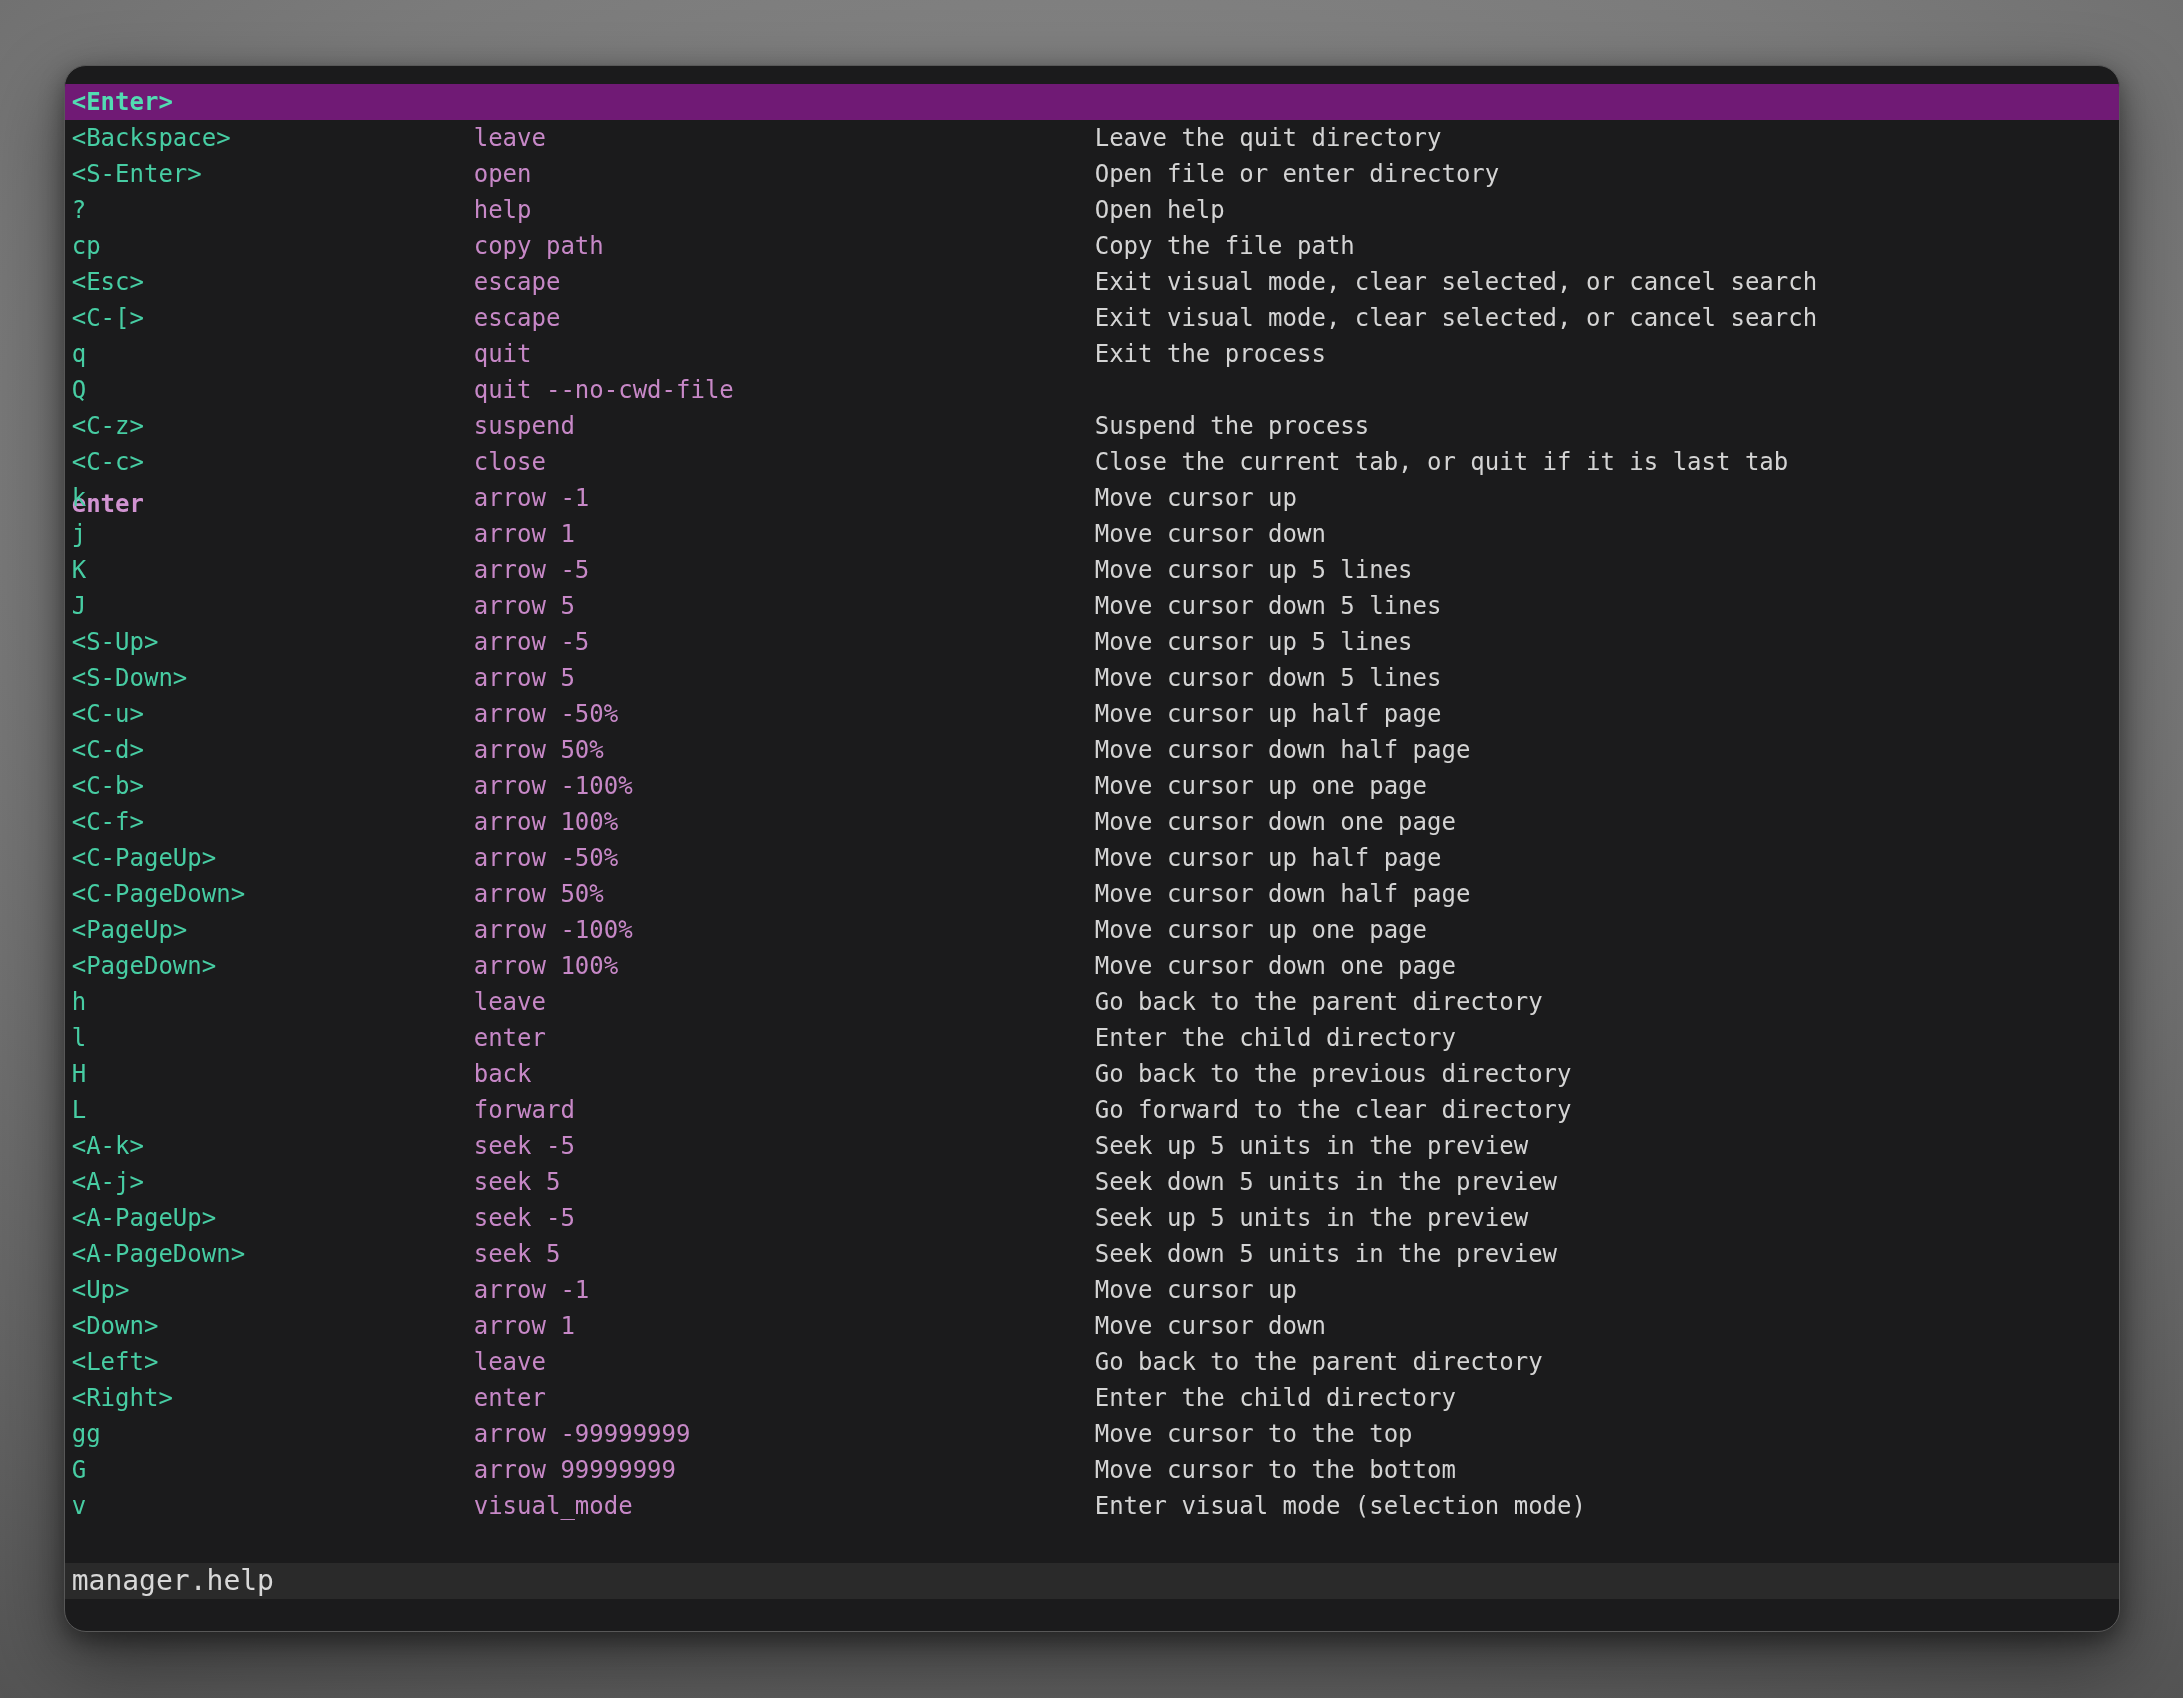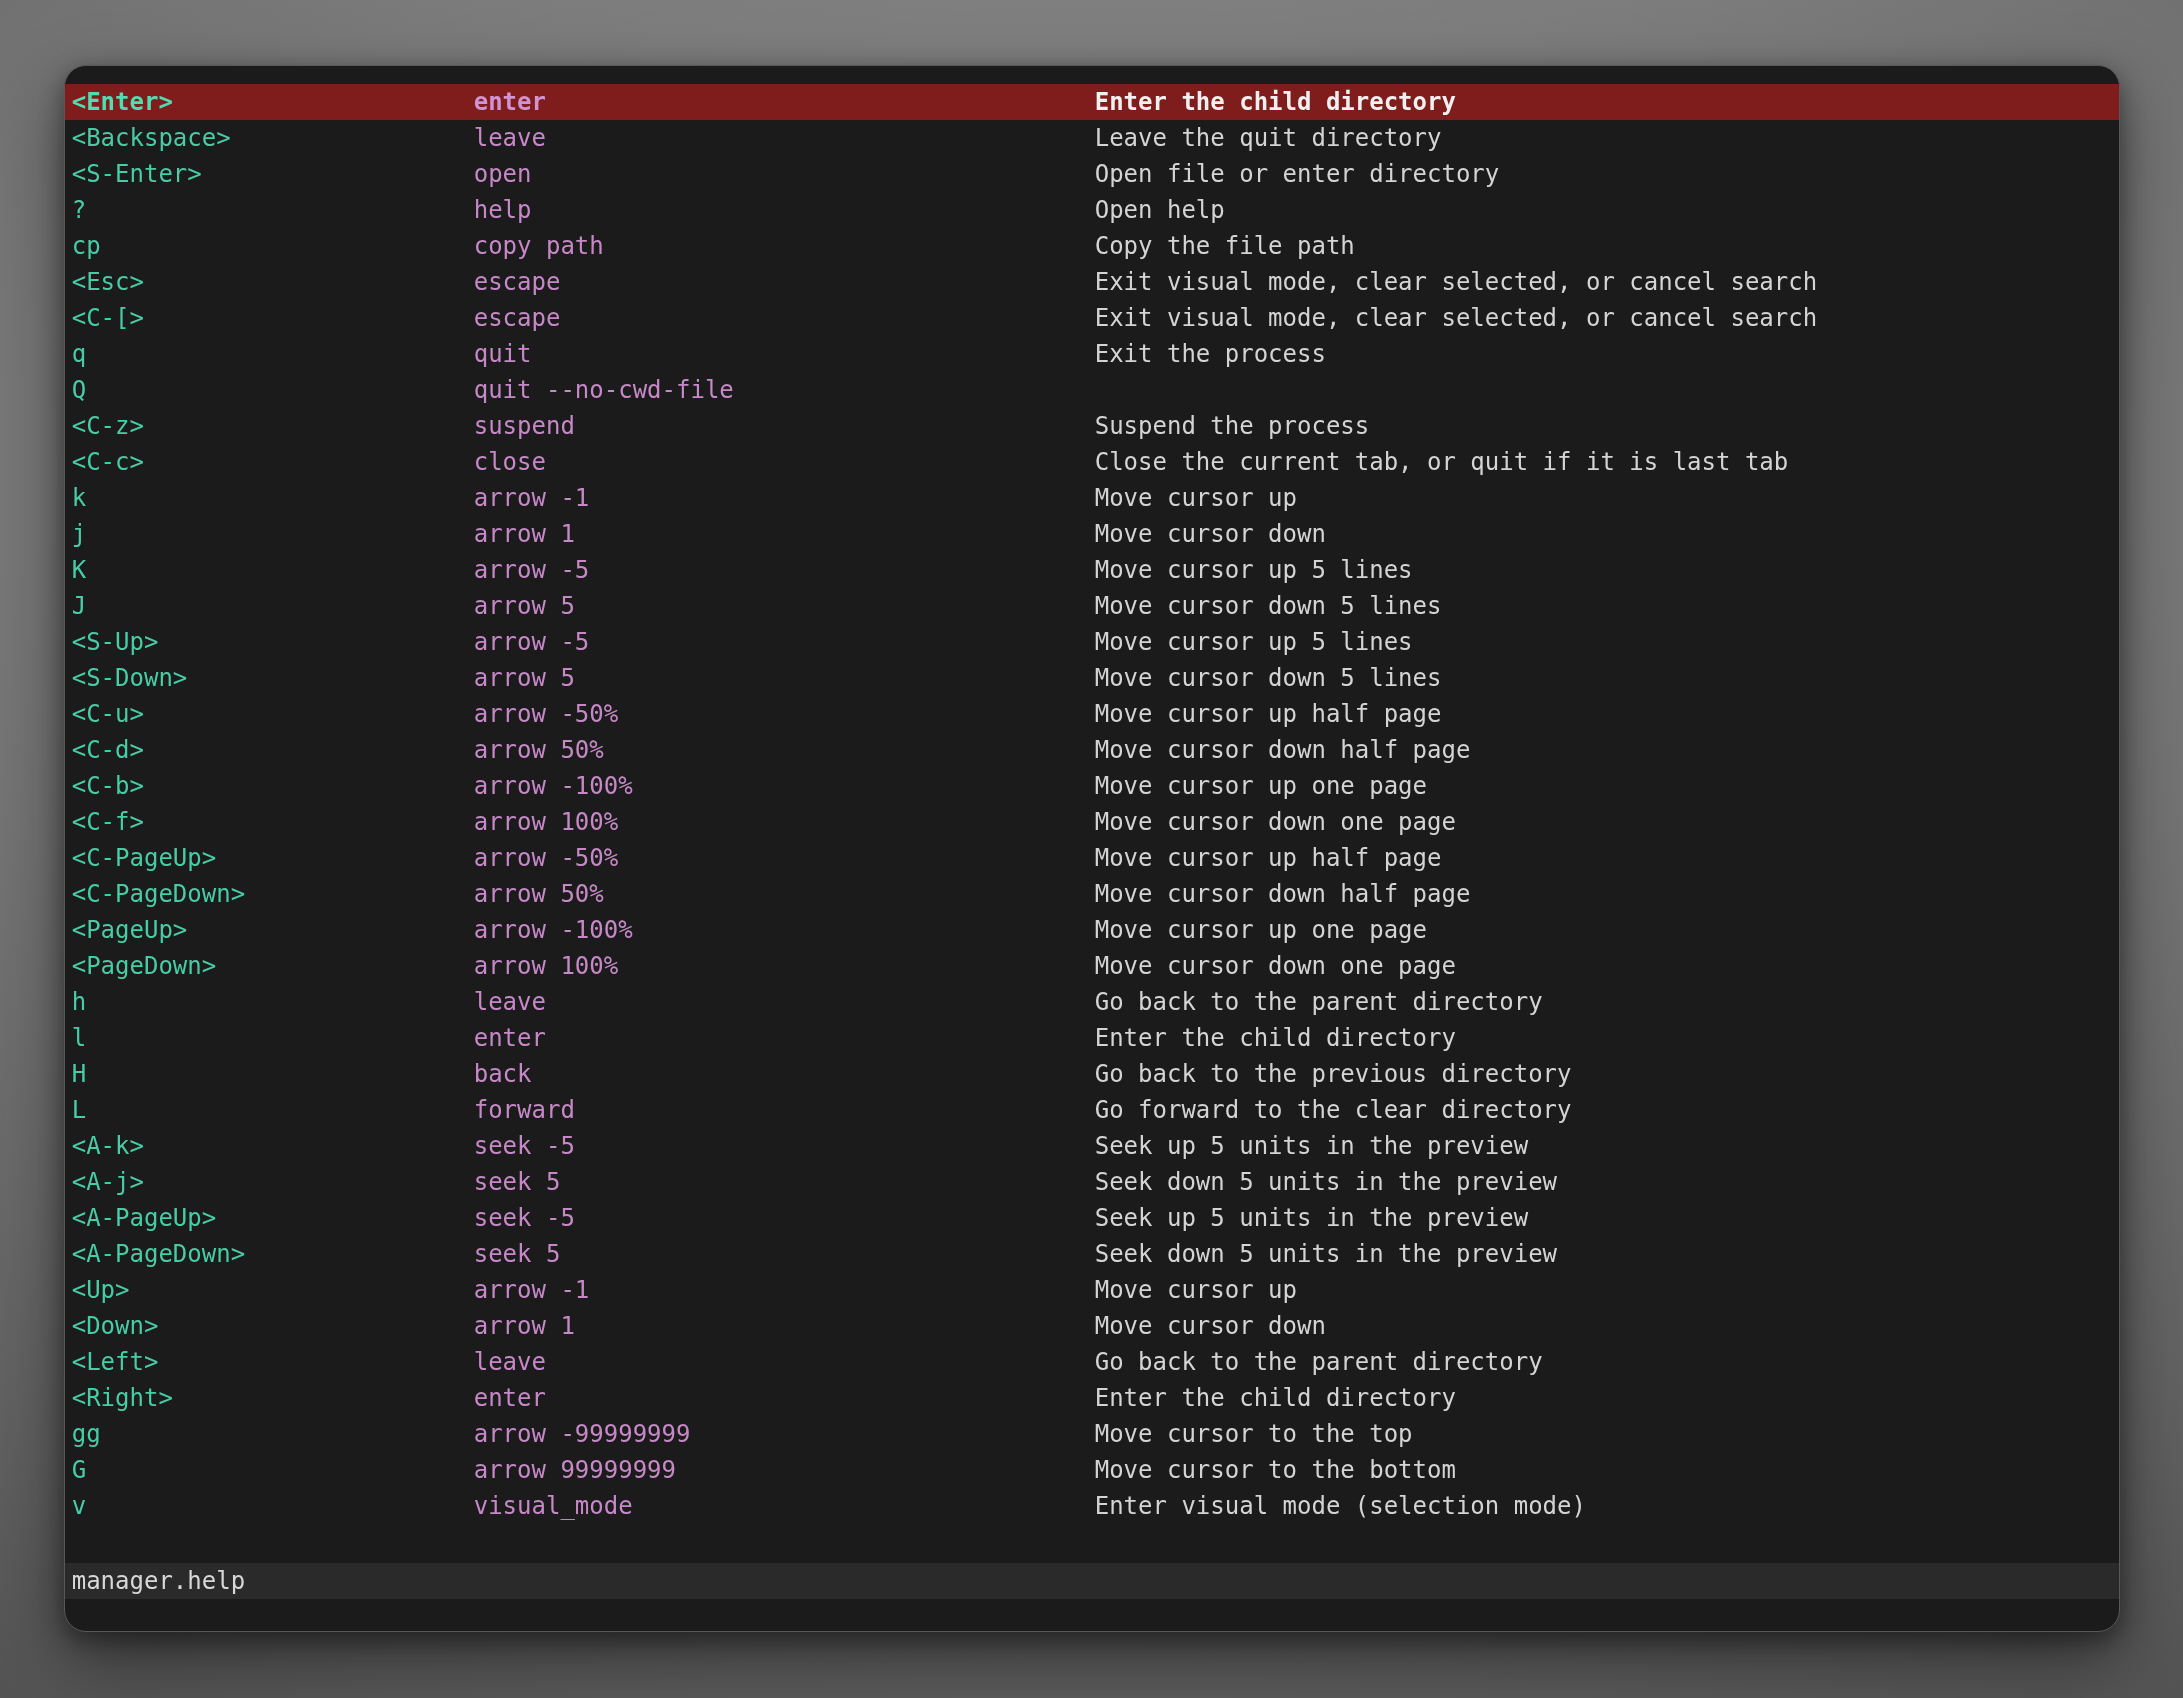--- a/index.html
+++ b/index.html
@@ -51,35 +51,36 @@
     flex: 0 0 621px;
     color: #c788c7;
     overflow: hidden;
   }
   .kb-row .col-desc {
     flex: 1 1 auto;
     color: #d4d4d4;
     overflow: hidden;
   }
   .kb-row.selected {
-    background: #7f1d1d;
+    background: #701a75;
     font-weight: bold;
+    flex-direction: column;
   }
   .kb-row.selected .col-key { color: #52dcb2; }
   .kb-row.selected .col-cmd { color: #d193d1; }
   .kb-row.selected .col-desc { color: #f0f0f0; }
   .status-bar {
     position: absolute;
     left: 0;
     top: 1497px; 
     width: 100%;
     height: 36px;
     line-height: 36px;
     background: #2a2a2a;
-    font-size: 24px;
+    font-size: 28px;
     padding-left: 6.7px;
     box-sizing: border-box;
     color: #d8d8d8;
   }
 </style>
 </head>
 <body>
 
 <div class="terminal-window">
   <div class="help-table" id="help-table">

